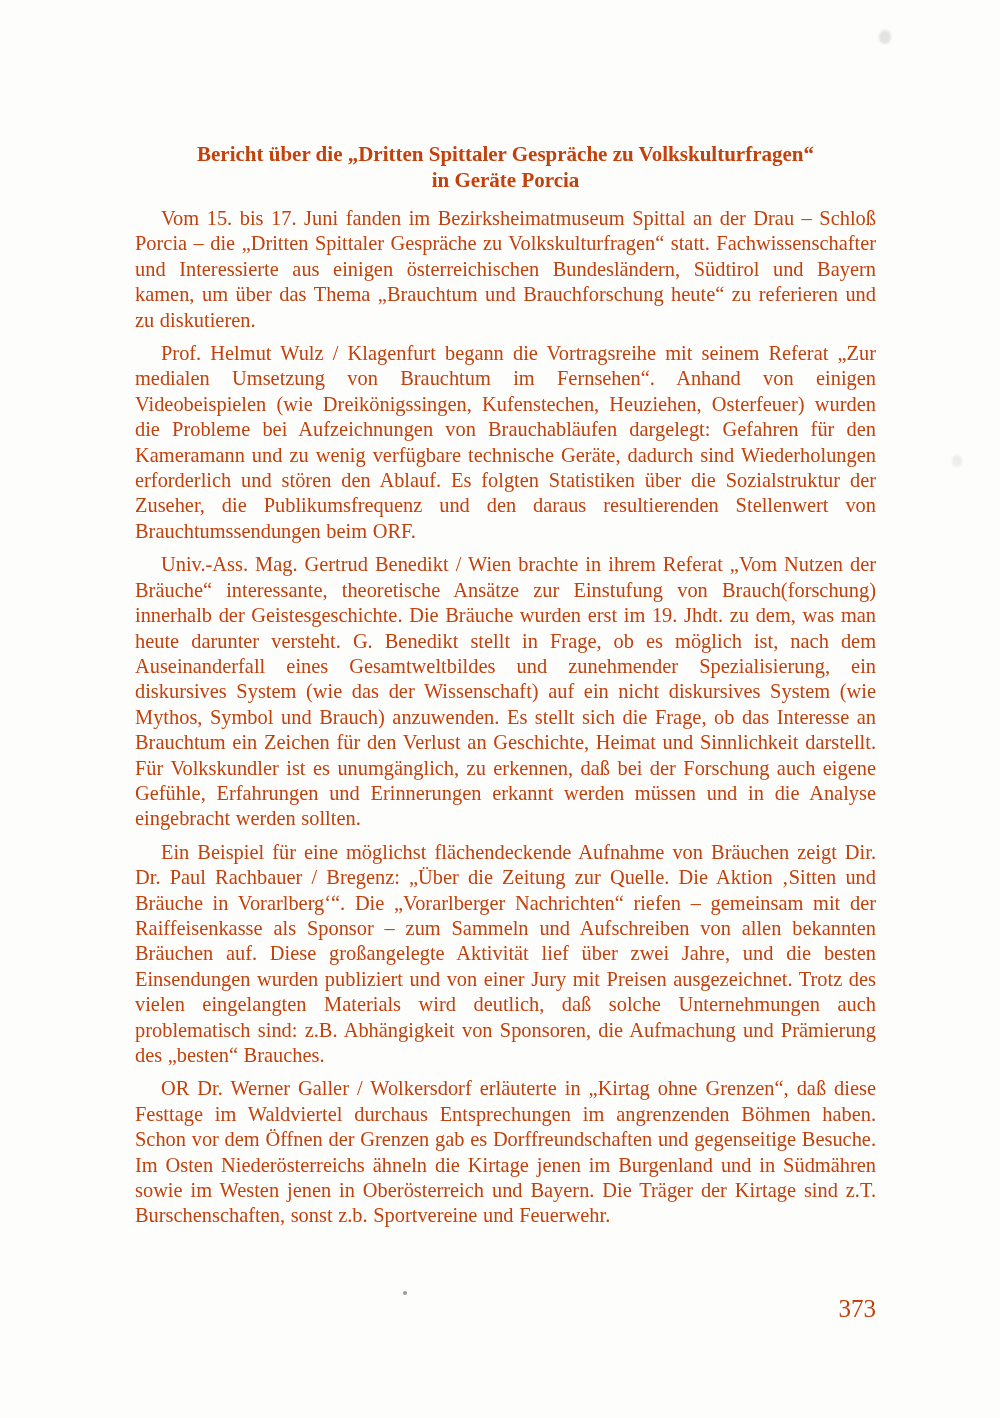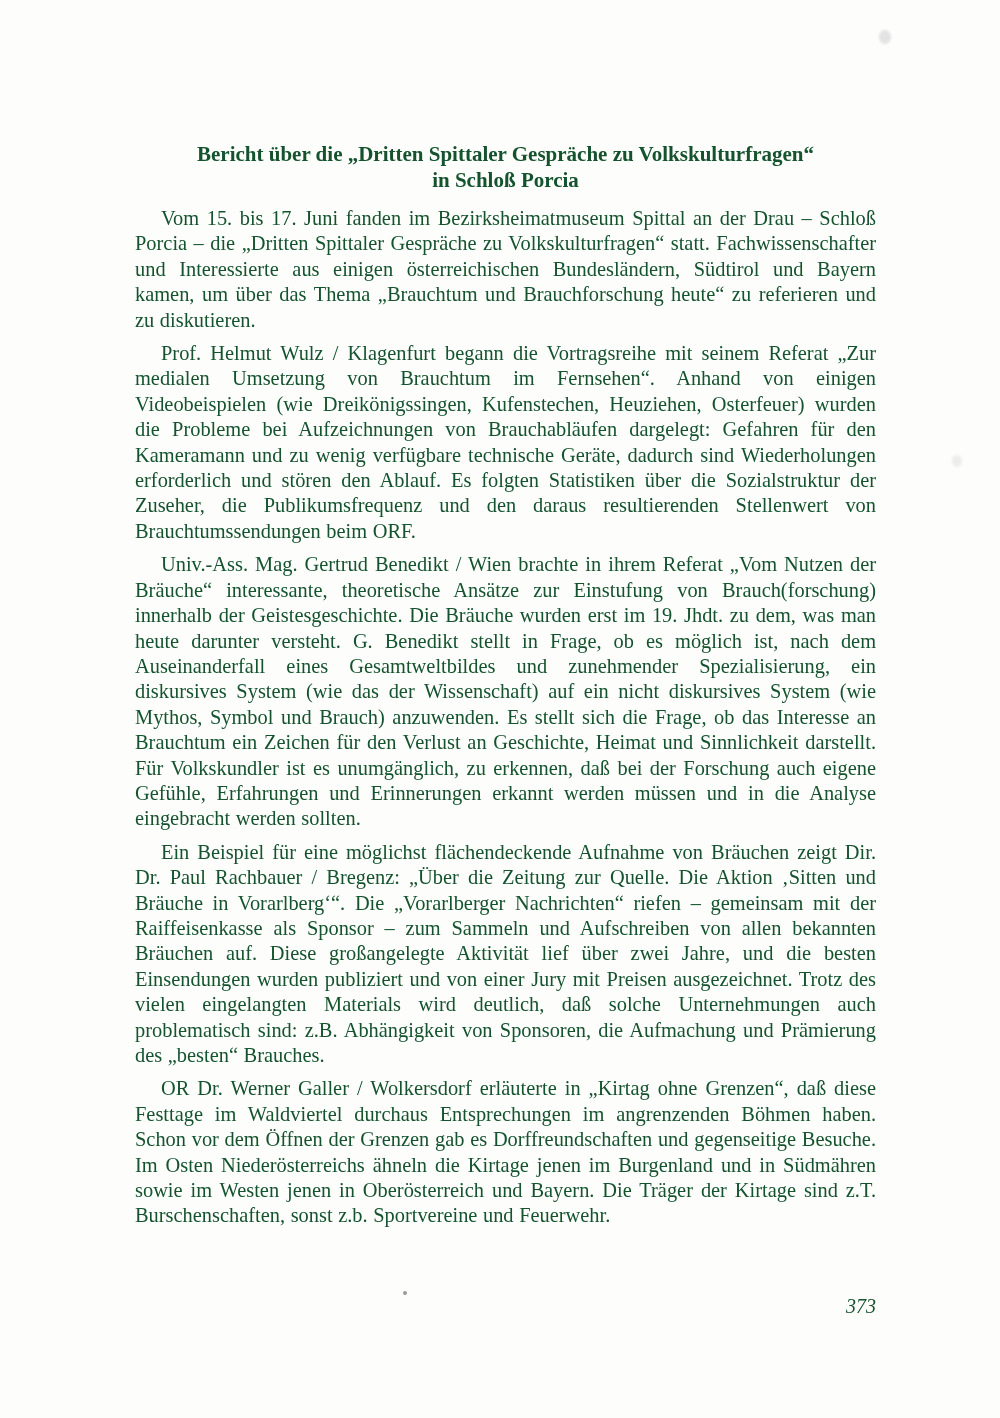--- a/index.html
+++ b/index.html
@@ -8,21 +8,21 @@
     background: #e8e8e8;
   }
   .page {
     position: relative;
     width: 1000px;
     height: 1418px;
     margin: 0 auto;
     background: #fdfdfc;
     overflow: hidden;
     font-family: "Liberation Serif", "DejaVu Serif", serif;
-    color: #14532d;
+    color: #c2410c;
   }
   .content {
     position: absolute;
     left: 135px;
     top: 141px;
     width: 741px;
   }
   .doc-title {
     text-align: center;
     font-weight: bold;
@@ -37,22 +37,21 @@
     text-align: justify;
     text-indent: 26px;
     word-spacing: 0.5px;
   }
   .page-number {
     position: absolute;
     top: 1295px;
     left: 135px;
     width: 741px;
     text-align: right;
-    font-size: 20px;
-    font-style: italic;
+    font-size: 25px;
   }
   
   .speck {
     position: absolute;
     border-radius: 50%;
   }
   .speck-1 {
     left: 403px; top: 1291px;
     width: 4px; height: 4px;
     background: #9a9a9a;
@@ -71,21 +70,21 @@
   }
 </style>
 </head>
 <body>
 
 <div class="page">
 
   <div class="content">
     <h1 class="doc-title">
       <span>Bericht über die „Dritten Spittaler Gespräche zu Volkskulturfragen“</span><br>
-      <span>in Schloß Porcia</span>
+      <span>in Geräte Porcia</span>
     </h1>
 
     <div class="body-text">
       <p>Vom 15. bis 17. Juni fanden im Bezirksheimatmuseum Spittal an der Drau – Schloß Porcia – die „Dritten Spittaler Gespräche zu Volkskulturfragen“ statt. Fachwissenschafter und Interessierte aus einigen österreichischen Bundesländern, Südtirol und Bayern kamen, um über das Thema „Brauchtum und Brauchforschung heute“ zu referieren und zu diskutieren.</p>
       <p>Prof. Helmut Wulz / Klagenfurt begann die Vortragsreihe mit seinem Referat „Zur medialen Umsetzung von Brauchtum im Fernsehen“. Anhand von einigen Videobeispielen (wie Dreikönigssingen, Kufenstechen, Heuziehen, Osterfeuer) wurden die Probleme bei Aufzeichnungen von Brauchabläufen dargelegt: Gefahren für den Kameramann und zu wenig verfügbare technische Geräte, dadurch sind Wiederholungen erforderlich und stören den Ablauf. Es folgten Statistiken über die Sozialstruktur der Zuseher, die Publikumsfrequenz und den daraus resultierenden Stellenwert von Brauchtumssendungen beim ORF.</p>
       <p>Univ.-Ass. Mag. Gertrud Benedikt / Wien brachte in ihrem Referat „Vom Nutzen der Bräuche“ interessante, theoretische Ansätze zur Einstufung von Brauch(forschung) innerhalb der Geistesgeschichte. Die Bräuche wurden erst im 19. Jhdt. zu dem, was man heute darunter versteht. G. Benedikt stellt in Frage, ob es möglich ist, nach dem Auseinanderfall eines Gesamtweltbildes und zunehmender Spezialisierung, ein diskursives System (wie das der Wissenschaft) auf ein nicht diskursives System (wie Mythos, Symbol und Brauch) anzuwenden. Es stellt sich die Frage, ob das Interesse an Brauchtum ein Zeichen für den Verlust an Geschichte, Heimat und Sinnlichkeit darstellt. Für Volkskundler ist es unumgänglich, zu erkennen, daß bei der Forschung auch eigene Gefühle, Erfahrungen und Erinnerungen erkannt werden müssen und in die Analyse eingebracht werden sollten.</p>
       <p>Ein Beispiel für eine möglichst flächendeckende Aufnahme von Bräuchen zeigt Dir. Dr. Paul Rachbauer / Bregenz: „Über die Zeitung zur Quelle. Die Aktion ‚Sitten und Bräuche in Vorarlberg‘“. Die „Vorarlberger Nachrichten“ riefen – gemeinsam mit der Raiffeisenkasse als Sponsor – zum Sammeln und Aufschreiben von allen bekannten Bräuchen auf. Diese großangelegte Aktivität lief über zwei Jahre, und die besten Einsendungen wurden publiziert und von einer Jury mit Preisen ausgezeichnet. Trotz des vielen eingelangten Materials wird deutlich, daß solche Unternehmungen auch problematisch sind: z.B. Abhängigkeit von Sponsoren, die Aufmachung und Prämierung des „besten“ Brauches.</p>
       <p>OR Dr. Werner Galler / Wolkersdorf erläuterte in „Kirtag ohne Grenzen“, daß diese Festtage im Waldviertel durchaus Entsprechungen im angrenzenden Böhmen haben. Schon vor dem Öffnen der Grenzen gab es Dorffreundschaften und gegenseitige Besuche. Im Osten Niederösterreichs ähneln die Kirtage jenen im Burgenland und in Südmähren sowie im Westen jenen in Oberösterreich und Bayern. Die Träger der Kirtage sind z.T. Burschenschaften, sonst z.b. Sportvereine und Feuerwehr.</p>
     </div>
   </div>

